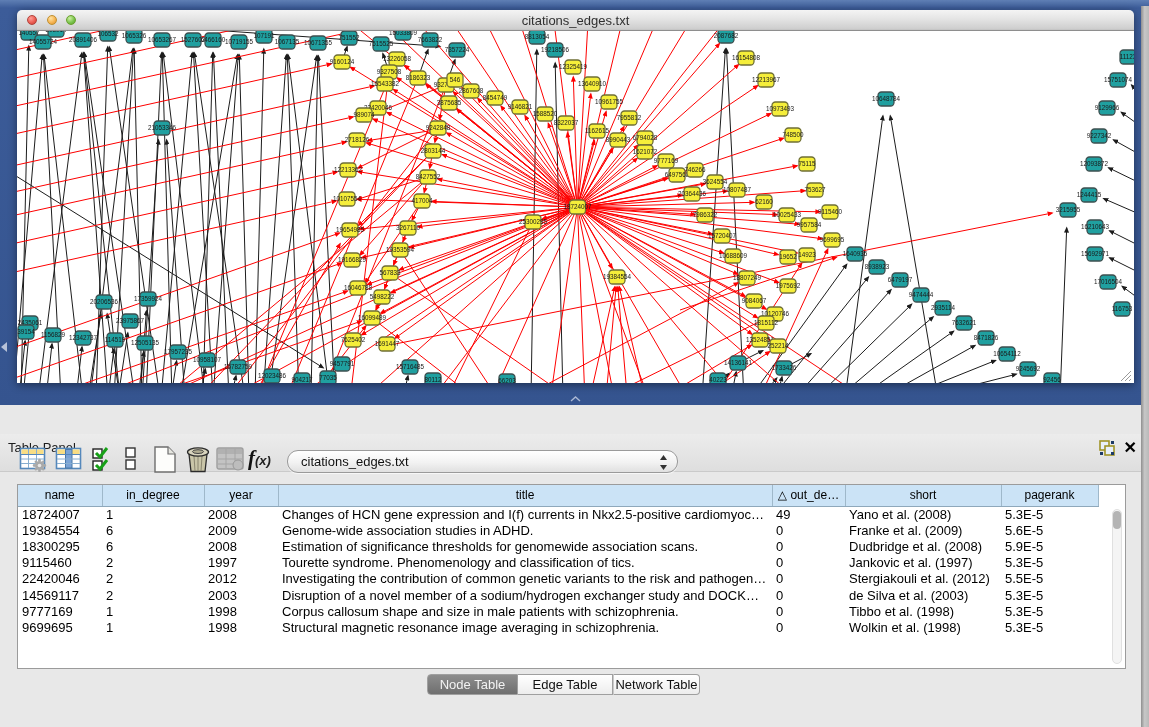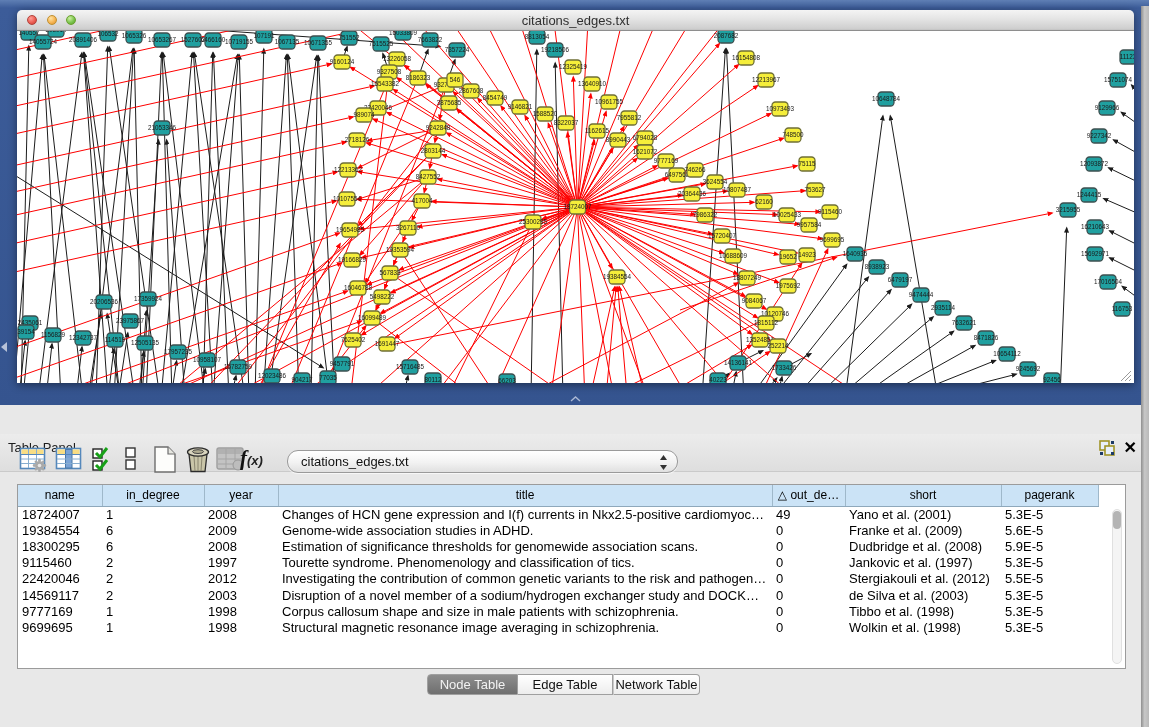--- a/index.html
+++ b/index.html
@@ -933,21 +933,21 @@
    </svg>
    <svg class="ticon" style="left:216px" width="30" height="26">
      <rect x="1" y="2" width="26" height="21" rx="2" fill="#c3c3c3" stroke="#9e9e9e" stroke-width="1.4"></rect>
      <rect x="2" y="3" width="24" height="5" fill="#b1b1b1"></rect>
      <line x1="10" y1="3" x2="10" y2="22" stroke="#a5a5a5"></line>
           <line x1="19" y1="3" x2="19" y2="22" stroke="#a5a5a5"></line>
      <line x1="2" y1="13" x2="26" y2="13" stroke="#a5a5a5"></line>
           <line x1="2" y1="18" x2="26" y2="18" stroke="#a5a5a5"></line>
      <circle cx="22" cy="19" r="5" fill="#bdbdbd" stroke="#999"></circle>
    </svg>
-   <div class="ticon" style="left:240px;top:14px;width:34px;color:#111;white-space:nowrap"><i style="font-family:'Liberation Serif',serif;font-weight:bold;font-size:21px">f</i><span style="font-size:13px;font-style:italic;font-weight:bold;color:#222">(x)</span></div>
+   <div class="ticon" style="left:248px;top:14px;width:34px;color:#111;white-space:nowrap"><i style="font-family:'Liberation Serif',serif;font-weight:bold;font-size:21px">f</i><span style="font-size:13px;font-style:italic;font-weight:bold;color:#222">(x)</span></div>
    <div id="combo">
           <span class="lbl">citations_edges.txt</span>
      <svg style="position:absolute;right:9px;top:4px" width="9" height="15">
             <path d="M4.5 0 L8 5 L1 5 Z" fill="#333"></path>
             <path d="M4.5 15 L8 10 L1 10 Z" fill="#333"></path>
           </svg>
    </div>
   </div>
   <div id="tblwrap">
    <table>
@@ -969,21 +969,21 @@
               <th>△ out_de…</th>
               <th>short</th>
               <th>pagerank</th>
             </tr>
     <tr>
               <td>18724007</td>
               <td>1</td>
               <td>2008</td>
               <td>Changes of HCN gene expression and I(f) currents in Nkx2.5-positive cardiomyoc…</td>
               <td>49</td>
-              <td>Yano et al. (2001)</td>
+              <td>Yano et al. (2008)</td>
               <td>5.3E-5</td>
             </tr>
     <tr>
               <td>19384554</td>
               <td>6</td>
               <td>2009</td>
               <td>Genome-wide association studies in ADHD.</td>
               <td>0</td>
               <td>Franke et al. (2009)</td>
               <td>5.6E-5</td>

